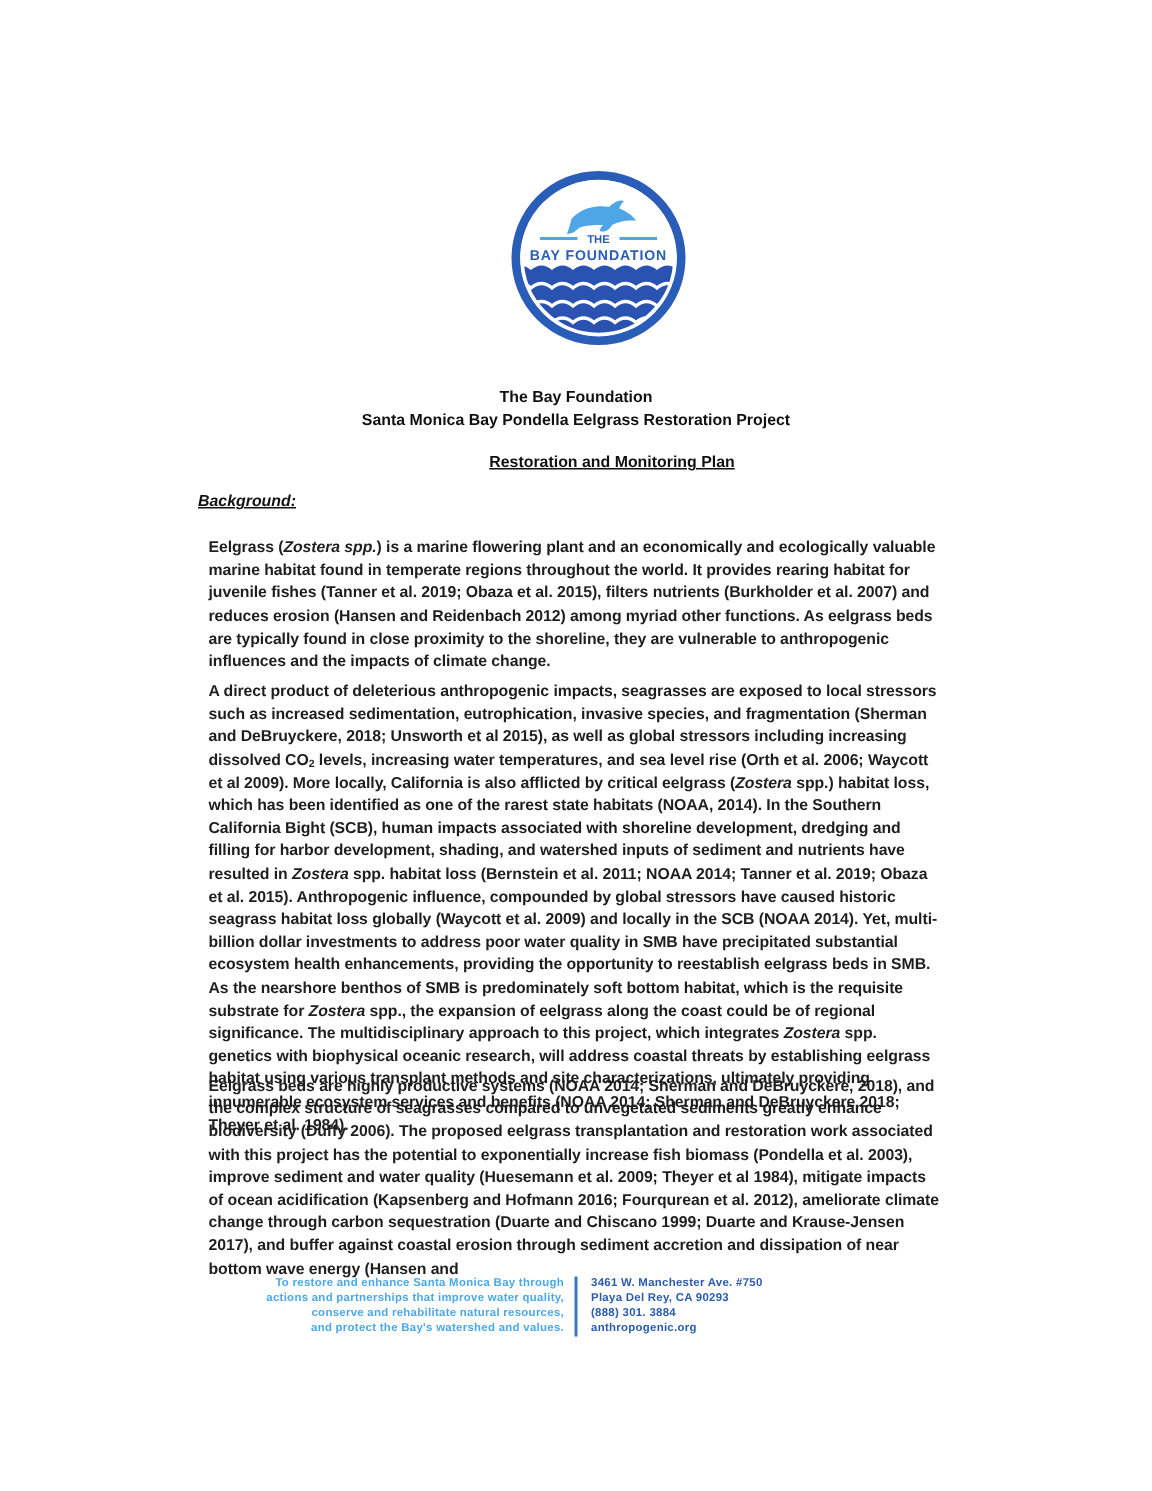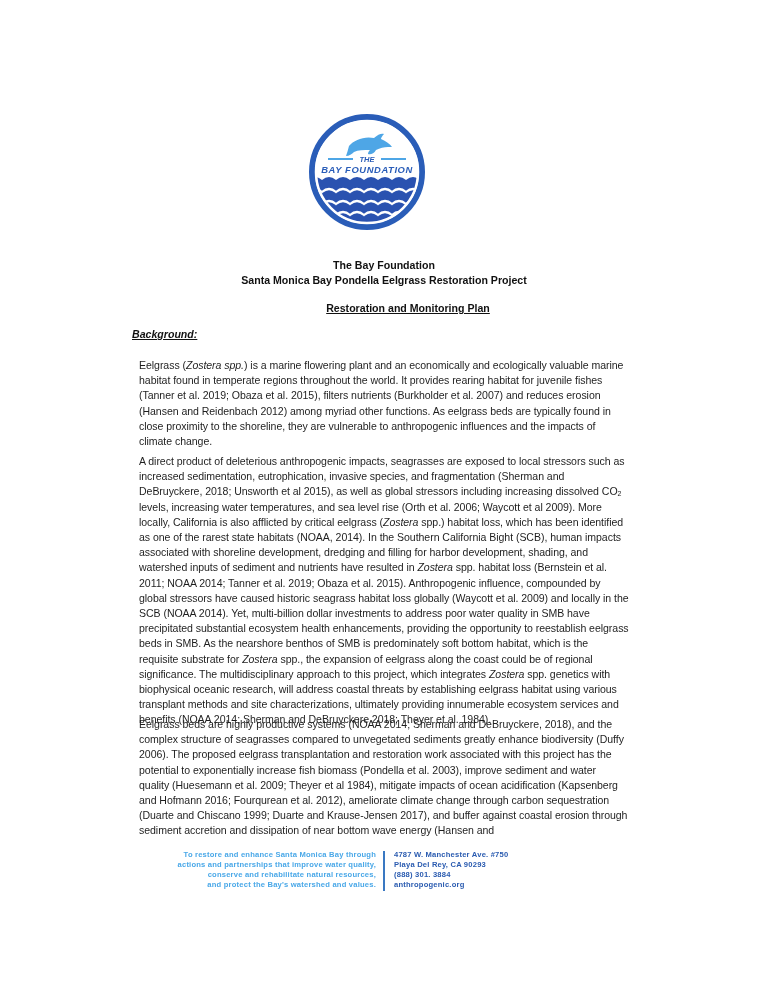--- a/index.html
+++ b/index.html
@@ -1,33 +1,33 @@
 <!DOCTYPE html>
 <html><head>
 <meta charset="utf-8">
 <style>
   html, body { margin: 0; padding: 0; background: #ffffff; }
   body { width: 768px; height: 994px; position: relative; overflow: hidden;
          font-family: "Liberation Sans", "DejaVu Sans", sans-serif; color: #1e1e1e; }
   .page { position: absolute; left: 0; top: 0; width: 768px; height: 994px; background: #fff; }
 
-  .logo { position: absolute; left: 308px; top: 112px; width: 118px; height: 120px; font-style: italic; }
+  .logo { position: absolute; left: 340px; top: 112px; width: 118px; height: 120px; }
 
   .title-block { position: absolute; left: 0; width: 768px; text-align: center;
                  font-weight: bold; font-size: 10.6px; line-height: 15px; color: #111; }
   .title1 { top: 258px; }
   .title2 { top: 273px; }
   .title3 { top: 301px; text-decoration: underline; padding-left: 24px; }
 
   .section-heading { position: absolute; left: 132px; top: 328px; font-size: 10.6px;
                      font-weight: bold; font-style: italic; text-decoration: underline; color: #111; }
 
   .body-text { position: absolute; left: 139px; width: 490px; font-size: 10.55px;
                line-height: 15.2px; color: #1e1e1e; letter-spacing: -0.05px; }
-  .body-text p { margin: 0 0 15.2px 0; }
+  .body-text p { margin: 0 0 15.2px 0; font-weight: bold; }
   .p1 { top: 358px; }
   .p2 { top: 454px; }
   .p3 { top: 717px; }
   .body-text i { font-style: italic; }
   .body-text sub { font-size: 7px; vertical-align: -1px; line-height: 0; }
 
   .footer-left { position: absolute; right: 392px; top: 850px; text-align: right;
                  font-size: 7.6px; line-height: 10px; font-weight: bold; color: #4aa8e8; letter-spacing: 0.2px; }
   .footer-divider { position: absolute; left: 383px; top: 851px; width: 1.5px; height: 40px; background: #3a78c2; }
   .footer-right { position: absolute; left: 394px; top: 850px; text-align: left;
@@ -85,19 +85,19 @@
   </div>
 
   <div class="footer-left">
     <div>To restore and enhance Santa Monica Bay through</div>
     <div>actions and partnerships that improve water quality,</div>
     <div>conserve and rehabilitate natural resources,</div>
     <div>and protect the Bay's watershed and values.</div>
   </div>
   <div class="footer-divider"></div>
   <div class="footer-right">
-    <div>4787 W. Manchester Ave. #750</div>
+    <div>3461 W. Manchester Ave. #750</div>
     <div>Playa Del Rey, CA 90293</div>
     <div>(888) 301. 3884</div>
     <div>anthropogenic.org</div>
   </div>
 
 </div>
 
 </body></html>

